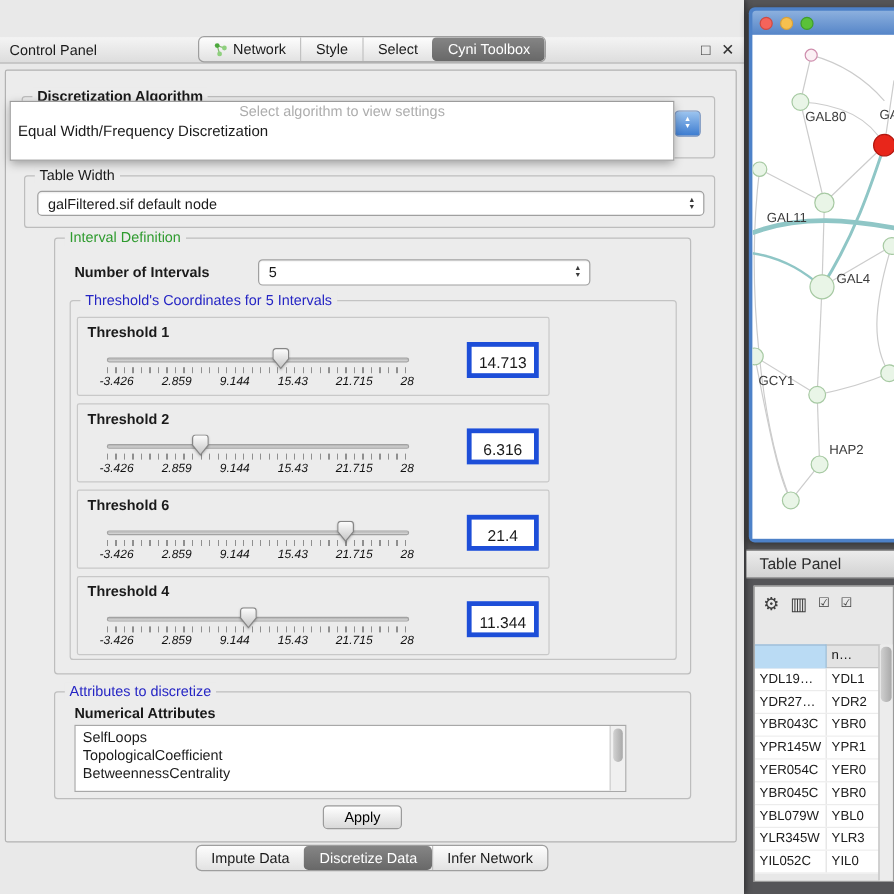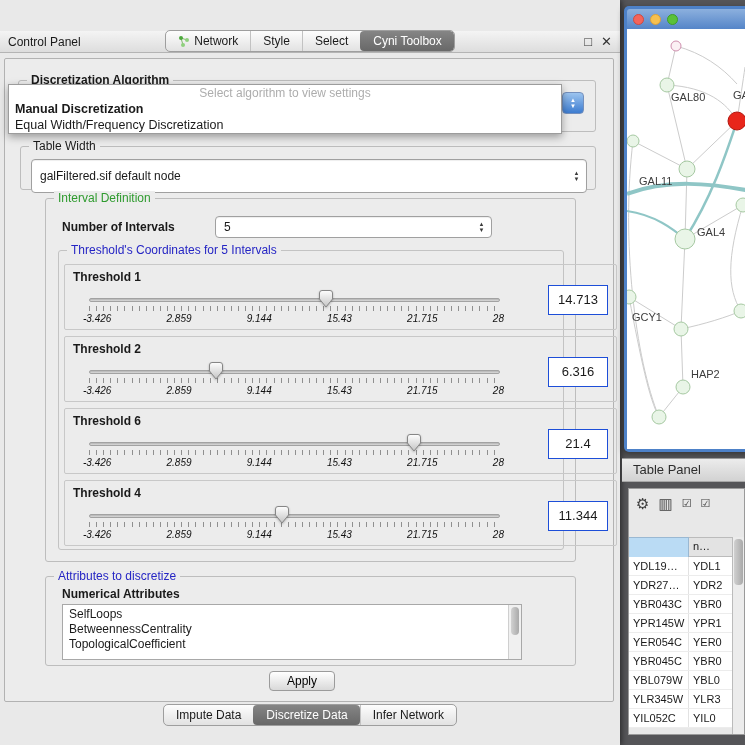--- a/index.html
+++ b/index.html
@@ -80,40 +80,40 @@
     font-size:12px; display:flex; align-items:center;
     box-shadow: inset 0 1px 1px rgba(0,0,0,.07);
   }
   .combo .val { flex:1; padding:0 8px; white-space:nowrap; overflow:hidden; }
   .combo .stepper {
     width:17px; display:flex; flex-direction:column; align-items:center; justify-content:center;
     color:#3a3a3a; font-size:6px; line-height:6px; padding-right:2px;
   }
 
   
-  .threshold-panel { position:absolute; left:5px; width:553px; height:66px; border:1px solid #c8c8c8; border-radius:2px; }
+  .threshold-panel { position:absolute; left:5px; width:394px; height:66px; border:1px solid #c8c8c8; border-radius:2px; }
   .t-label { position:absolute; left:8px; top:5px; font-size:12px; font-weight:bold; }
   .slider { position:absolute; left:24px; right:116px; top:24px; height:40px; }
   .track {
     position:absolute; left:0; right:0; top:9px; height:4px;
     background:linear-gradient(#b3b3b3,#dadada); border:1px solid #a2a2a2; border-radius:2px;
   }
   .ticks {
     position:absolute; left:0; right:0; top:17px; height:5px;
     background-image:repeating-linear-gradient(to right,#8f8f8f 0 1px,transparent 1px 7.1px);
   }
   .scale-labels {
     position:absolute; left:-6px; right:-4px; top:24px;
     display:flex; justify-content:space-between;
     font-size:10px; color:#111;font-style:italic;
   }
   .thumb { position:absolute; top:1px; width:14px; height:18px; filter:drop-shadow(0 1px 1px rgba(0,0,0,.25)); }
   .value-box {
     position:absolute; right:8px; top:20px; width:60px; height:30px;
-    background:#fff; border:1px solid #1d4ed8;
+    background:#fff; border:4px solid #1d4ed8;
     font-size:13px; line-height:28px; text-align:center;
   }
 
   
   #attr-list {
     position:absolute; left:16px; top:27px; width:460px; height:56px;
     background:#fff; border:1px solid #a8a8a8; overflow:hidden;
     font-size:12px; line-height:15px; padding:2px 0 0 6px;
   }
   #attr-scroll {
@@ -234,27 +234,26 @@
       <span class="glabel bold">Discretization Algorithm</span>
     </div>
 
     <div id="algo-stepper">
       <span>▲</span>
       <span>▼</span>
     </div>
 
     <div id="algo-popup">
       <div class="ph">Select algorithm to view settings</div>
-      <div class="item bold">Manual Discretization</div>
       <div class="item">Equal Width/Frequency Discretization</div>
     </div>
 
     <div class="groupbox" style="left:15px; top:87px; width:576px; height:44px;">
       <span class="glabel">Table Width</span>
-      <div class="combo" style="left:10px; top:12px; width:556px; height:34px;">
+      <div class="combo" style="left:10px; top:12px; width:556px; height:21px;">
         <span class="val">galFiltered.sif default node</span>
         <span class="stepper">
           <span>▲</span>
             <span>▼</span>
         </span>
       </div>
     </div>
 
     <div class="groupbox" style="left:40px; top:139px; width:531px; height:364px;">
       <span class="glabel green">Interval Definition</span>
@@ -360,22 +359,22 @@
           <div class="value-box">11.344</div>
         </div>
       </div>
     </div>
 
     <div class="groupbox" style="left:40px; top:517px; width:531px; height:90px;">
       <span class="glabel blue">Attributes to discretize</span>
       <div class="abs" style="left:16px; top:10px; font-size:12px; font-weight:bold;">Numerical Attributes</div>
       <div id="attr-list">
         <div>SelfLoops</div>
+        <div>TopologicalCoefficient</div>
         <div>BetweennessCentrality</div>
-        <div>TopologicalCoefficient</div>
         <div id="attr-scroll">
           <div class="sthumb"></div>
         </div>
       </div>
     </div>
 
     <button id="apply-btn">Apply</button>
   </div>
 
   <div class="tabrow" style="top:704px;">

